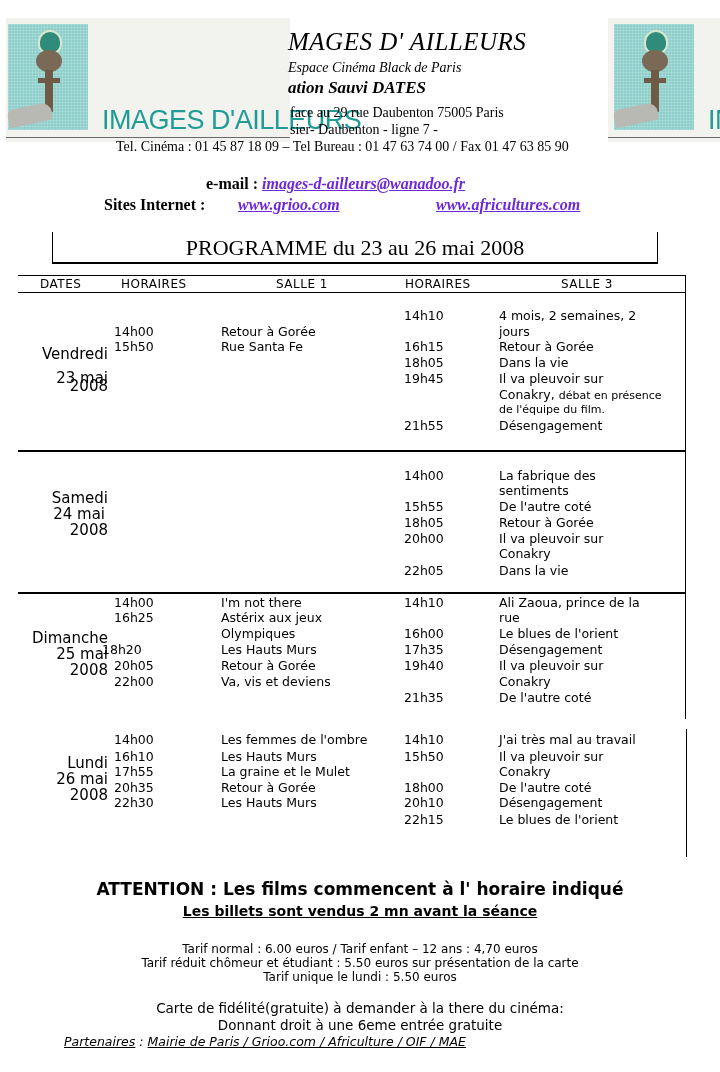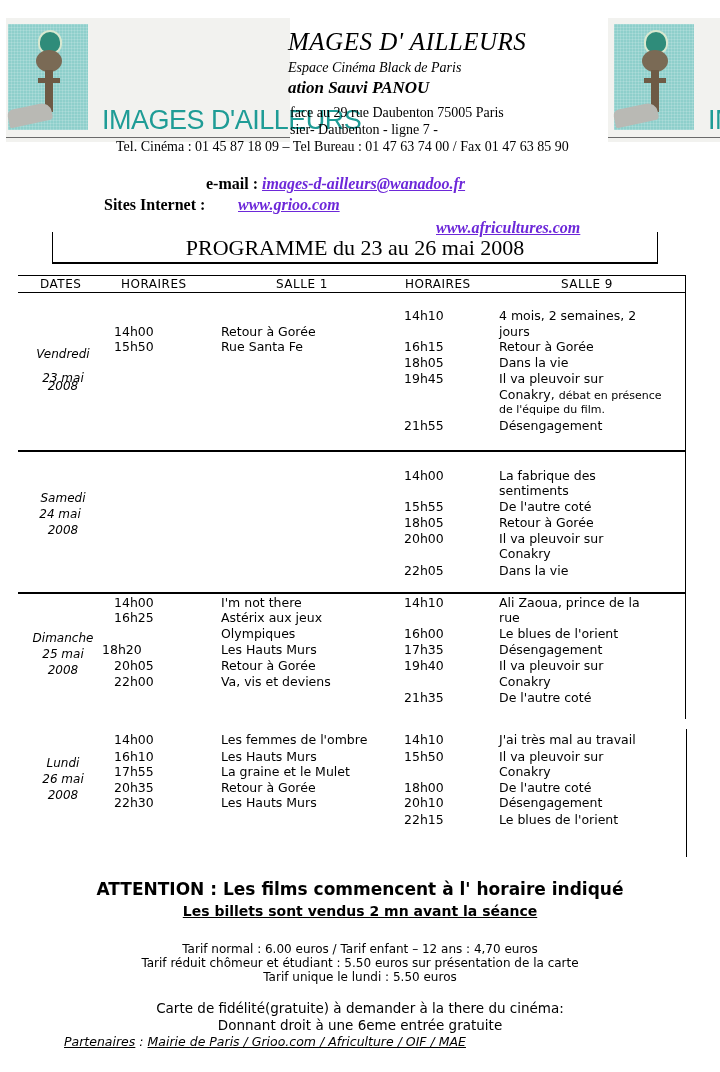--- a/index.html
+++ b/index.html
@@ -32,36 +32,36 @@
   .h-sub1 { left: 288px; top: 60px; font-size: 14px; font-style: italic; }
   .h-sub2 { left: 288px; top: 78px; font-size: 17px; font-style: italic; font-weight: bold; }
   .h-addr1 { left: 290px; top: 105px; font-size: 14px; }
   .h-addr2 { left: 290px; top: 122px; font-size: 14px; }
   .h-tel { left: 116px; top: 139px; font-size: 14px; white-space: nowrap; }
 
   .contact-email { left: 206px; top: 175px; font-size: 16px; font-weight: bold; white-space: nowrap; }
   .contact-sites { left: 104px; top: 196px; font-size: 16px; font-weight: bold; white-space: nowrap; }
   .link { color: #6d28d9; text-decoration: underline; font-style: italic; cursor: pointer; }
   .site1 { left: 238px; top: 196px; font-size: 16px; font-weight: bold; }
-  .site2 { left: 436px; top: 196px; font-size: 16px; font-weight: bold; margin-top: 23px; }
+  .site2 { left: 436px; top: 196px; font-size: 16px; font-weight: bold; }
 
   
   .prog-box { left: 52px; top: 232px; width: 604px; height: 30px; border-left: 1px solid #000; border-right: 1px solid #000; border-bottom: 2px solid #000; }
   .prog-title { position: absolute; left: 0; right: 0; top: 3px; text-align: center; font-size: 22px; }
 
   
   .table { left: 18px; top: 275px; width: 668px; }
   .tbl-top { position: absolute; left: 0; width: 668px; top: 0; height: 1px; background: #000; }
   .tbl-right { position: absolute; left: 667px; width: 1px; background: #000; }
   .hdr { position: absolute; top: 2px; font-size: 12px; letter-spacing: 0.5px; white-space: nowrap; }
   .hdr-rule { position: absolute; left: 0; width: 668px; top: 17px; height: 1px; background: #000; }
   .sec-rule { position: absolute; left: 0; width: 668px; height: 2px; background: #000; }
 
   .cell { position: absolute; font-size: 12.5px; line-height: 15.5px; white-space: nowrap; }
-  .date { text-align: center; width: 90px; left: 0; font-size: 12px; line-height: 15.5px; font-style: italic; }
+  .date { text-align: right; width: 90px; left: 0; font-size: 15px; line-height: 15.5px; }
   .note { font-size: 11px; }
 
   
   .attn { left: 0; width: 720px; top: 879px; text-align: center; font-size: 17px; font-weight: bold; white-space: nowrap; }
   .billets { left: 0; width: 720px; top: 903px; text-align: center; font-size: 14px; font-weight: bold; }
   .billets span { text-decoration: underline; }
   .tarif { left: 0; width: 720px; text-align: center; font-size: 12px; white-space: nowrap; }
   .carte { left: 0; width: 720px; text-align: center; font-size: 13.5px; white-space: nowrap; }
   .partners { left: 64px; top: 1034px; font-size: 12.5px; font-style: italic; white-space: nowrap; }
   .partners span { text-decoration: underline; }
@@ -88,21 +88,21 @@
     <div class="figure-body"></div>
     <div class="figure-arms"></div>
     <div class="figure-hand"></div>
   </div>
   <div class="logo-text">IMAGES D'AILLEURS</div>
   <div class="logo-rule"></div>
 </div>
 
 <div class="abs serif h-title">MAGES  D' AILLEURS</div>
 <div class="abs serif h-sub1">Espace Cinéma Black de Paris</div>
-<div class="abs serif h-sub2">ation Sauvi PANOU</div>
+<div class="abs serif h-sub2">ation Sauvi DATES</div>
 <div class="abs serif h-addr1">face au 29 rue Daubenton 75005 Paris</div>
 <div class="abs serif h-addr2">sier- Daubenton  -  ligne 7 -</div>
 <div class="abs serif h-tel">Tel. Cinéma : 01 45 87 18 09 – Tel Bureau : 01 47 63 74 00 / Fax 01 47 63 85 90</div>
 
 <div class="abs serif contact-email">
   <span>e-mail :</span>
   <span class="link">images-d-ailleurs@wanadoo.fr</span>
 </div>
 <div class="abs serif contact-sites">Sites Internet :</div>
 <div class="abs serif link site1">www.grioo.com</div>
@@ -114,21 +114,21 @@
 
 <div class="abs table sans">
   <div class="tbl-top"></div>
   <div class="tbl-right" style="top:0; height:444px;"></div>
   <div class="tbl-right" style="top:454px; height:128px; left:668px;"></div>
 
   <div class="hdr" style="left:22px;">DATES</div>
   <div class="hdr" style="left:103px;">HORAIRES</div>
   <div class="hdr" style="left:258px;">SALLE 1</div>
   <div class="hdr" style="left:387px;">HORAIRES</div>
-  <div class="hdr" style="left:543px;">SALLE 9</div>
+  <div class="hdr" style="left:543px;">SALLE 3</div>
   <div class="hdr-rule"></div>
 
   <div class="cell date" style="top:72px;">Vendredi</div>
   <div class="cell date" style="top:96px;">23 mai</div>
   <div class="cell date" style="top:104px;">2008</div>
 
   <div class="cell" style="left:96px; top:49px;">14h00</div>
   <div class="cell" style="left:203px; top:49px;">Retour à Gorée</div>
   <div class="cell" style="left:96px; top:64px;">15h50</div>
   <div class="cell" style="left:203px; top:64px;">Rue Santa Fe</div>

